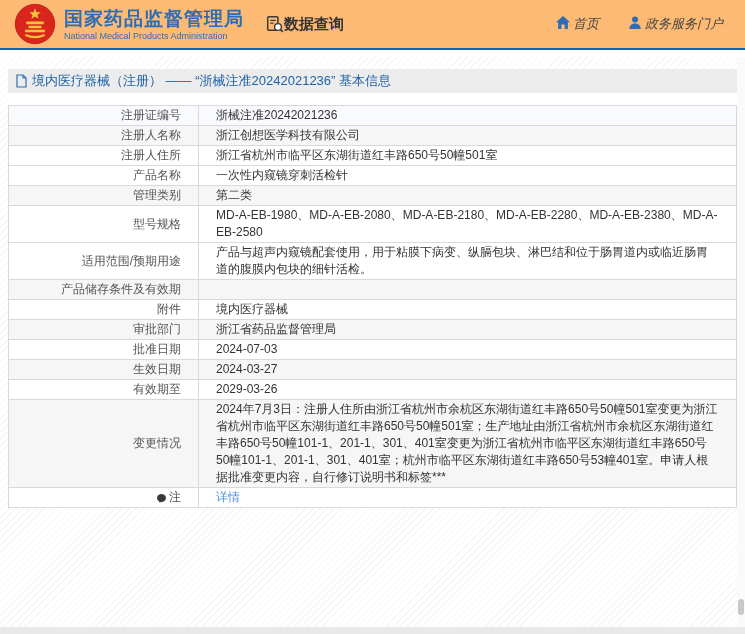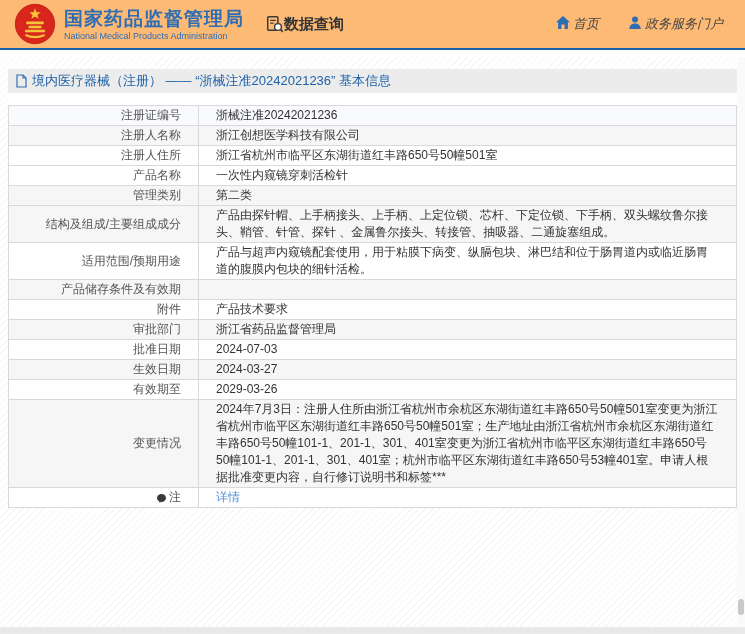--- a/index.html
+++ b/index.html
@@ -123,35 +123,35 @@
             <td><span>浙江省杭州市临平区东湖街道红丰路650号50幢501室</span></td>
           </tr>
           <tr>
             <th><span>产品名称</span></th>
             <td><span>一次性内窥镜穿刺活检针</span></td>
           </tr>
           <tr class="alt">
             <th><span>管理类别</span></th>
             <td><span>第二类</span></td>
           </tr>
-          <tr class="alt">
-            <th><span>结构及组成/主要组成成分</span></th>
-            <td><span>产品由探针帽、上手柄接头、上手柄、上定位锁、芯杆、下定位锁、下手柄、双头螺纹鲁尔接头、鞘管、针管、探针 、金属鲁尔接头、转接管、抽吸器、二通旋塞组成。</span></td>
+          <tr>
+            <th><span>型号规格</span></th>
+            <td><span>MD-A-EB-1980、MD-A-EB-2080、MD-A-EB-2180、MD-A-EB-2280、MD-A-EB-2380、MD-A-EB-2580</span></td>
           </tr>
           <tr>
             <th><span>适用范围/预期用途</span></th>
             <td><span>产品与超声内窥镜配套使用，用于粘膜下病变、纵膈包块、淋巴结和位于肠胃道内或临近肠胃道的腹膜内包块的细针活检。</span></td>
           </tr>
           <tr class="alt">
             <th><span>产品储存条件及有效期</span></th>
             <td><span></span></td>
           </tr>
           <tr>
             <th><span>附件</span></th>
-            <td><span>产品技术要求</span></td>
+            <td><span>境内医疗器械</span></td>
           </tr>
           <tr class="alt">
             <th><span>审批部门</span></th>
             <td><span>浙江省药品监督管理局</span></td>
           </tr>
           <tr>
             <th><span>批准日期</span></th>
             <td><span>2024-07-03</span></td>
           </tr>
           <tr class="alt">

